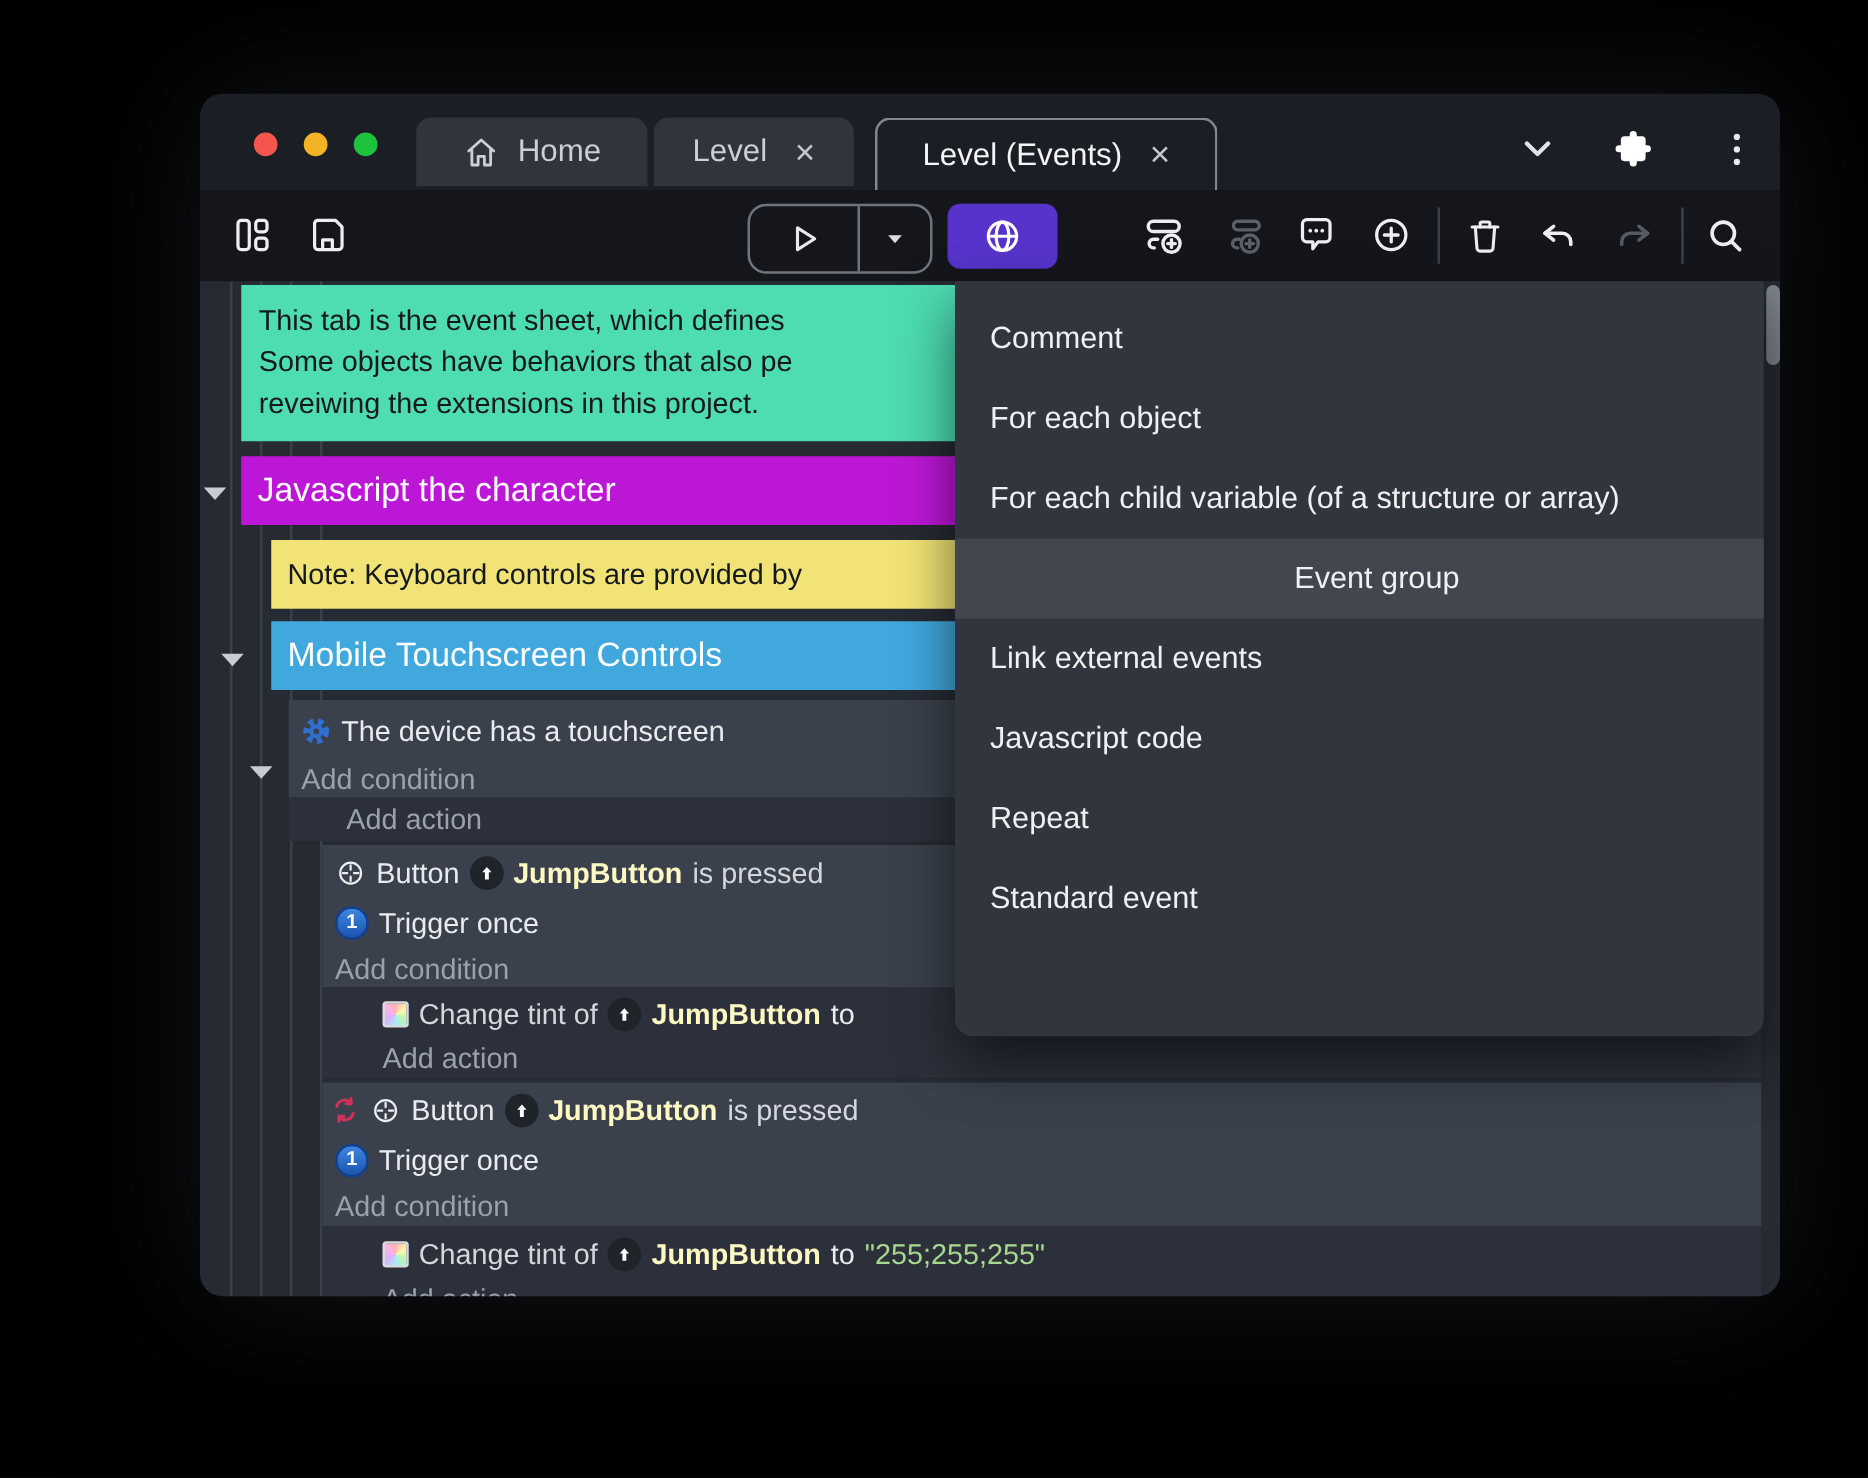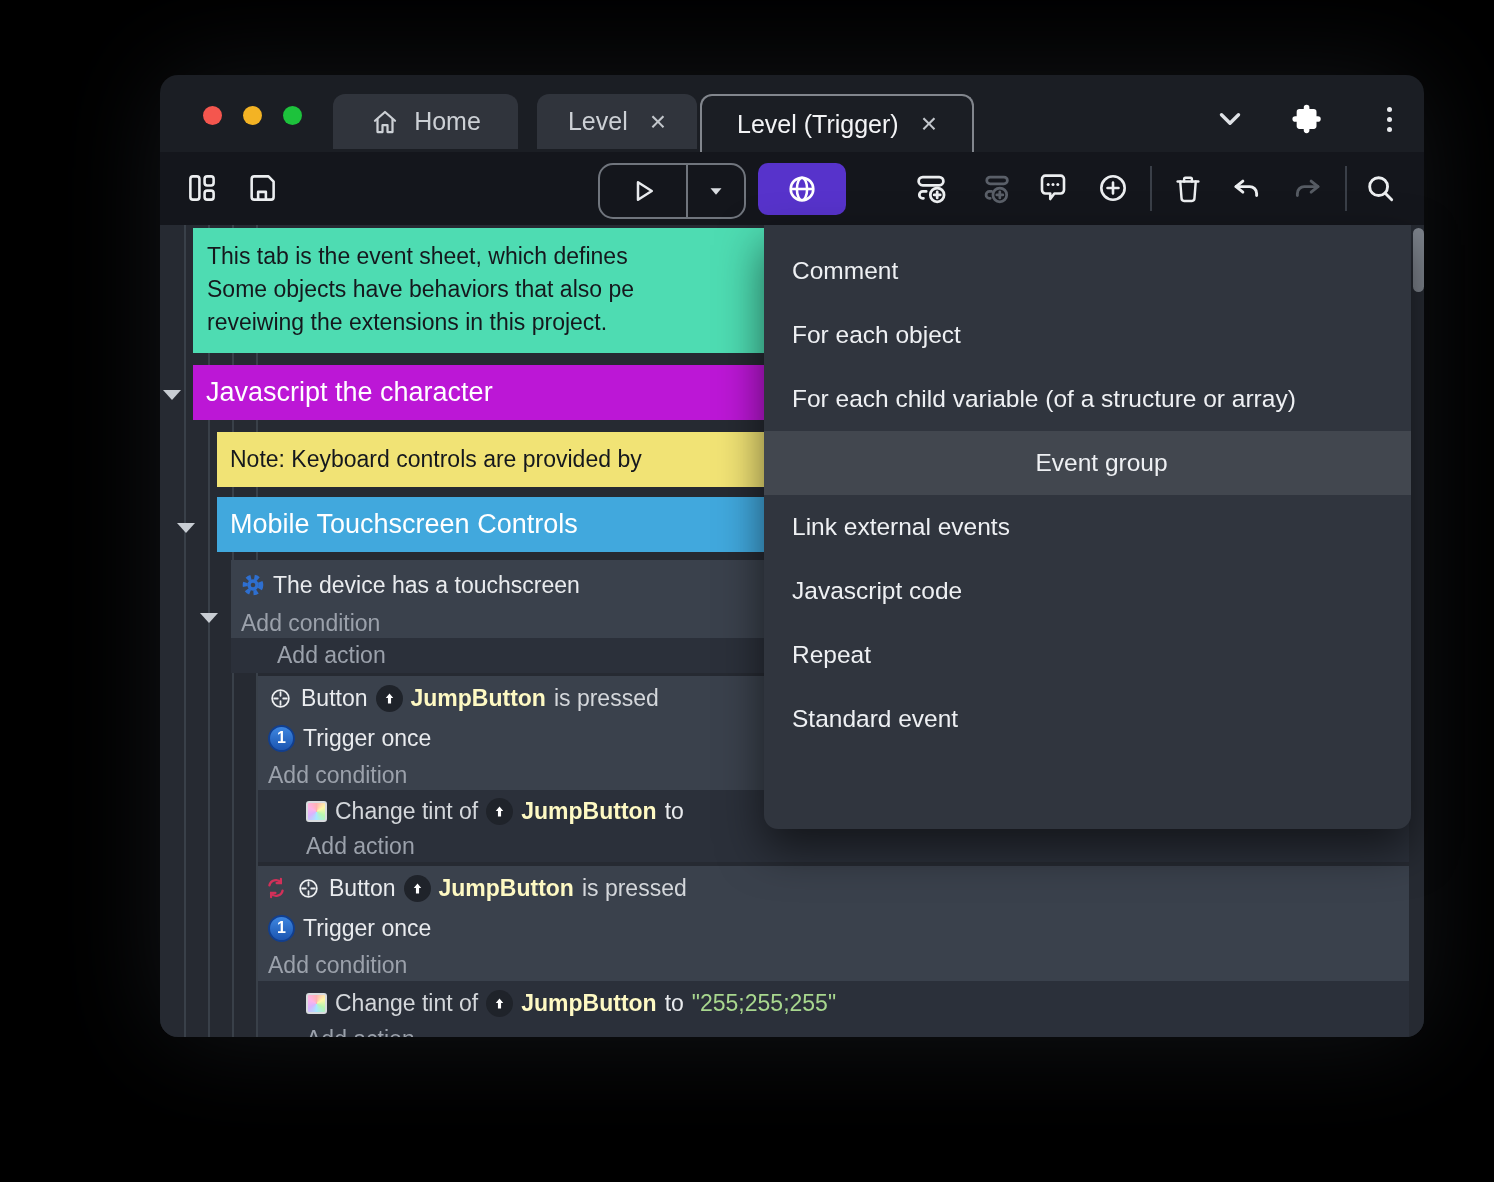--- a/index.html
+++ b/index.html
@@ -9,21 +9,21 @@
        background:#1b1e24;box-shadow:0 0 110px rgba(120,130,150,.16),0 30px 80px rgba(0,0,0,.65);}
   
   .titlebar{position:absolute;left:0;top:0;width:100%;height:77px;}
   .light{position:absolute;top:31px;width:19px;height:19px;border-radius:50%;}
   .light.red{left:43px;background:#f4564e;}
   .light.yellow{left:83px;background:#f3b324;}
   .light.green{left:123px;background:#1dc23c;}
   .tab{position:absolute;top:19px;height:55px;border-radius:12px 12px 0 0;display:flex;
        align-items:center;justify-content:center;gap:14px;font-size:25px;color:#ccd0d5;cursor:default;}
   .tab-home{left:173px;width:185px;background:#30343c;}
-  .tab-level{left:377px;width:160px;background:#30343c;}
+  .tab-level{left:363px;width:160px;background:#30343c;}
   .tab-active{left:540px;width:270px;height:56px;top:19px;background:#1b1e24;
               border:2px solid #82868d;border-bottom:none;color:#f3f4f6;}
   .tab-debugger{left:815px;width:160px;background:#2b2f37;color:#9ba0a7;}
   .close-x{font-size:28px;line-height:1;color:#c3c7cc;margin-left:8px;}
   .tbar-ico{position:absolute;top:22px;width:44px;height:44px;display:flex;align-items:center;justify-content:center;}
   .kebab{display:flex;flex-direction:column;gap:5px;}
   .kebab i{width:5px;height:5px;border-radius:50%;background:#e8eaed;}
   
   .toolbar{position:absolute;left:0;top:77px;width:100%;height:73px;background:#14161c;}
   .ti{position:absolute;top:36px;transform:translate(-50%,-50%);display:flex;align-items:center;justify-content:center;}
@@ -91,21 +91,21 @@
         </span>
         <span>Home</span>
       </div>
 
       <div class="tab tab-level">
         <span>Level</span>
         <span class="close-x">×</span>
       </div>
 
       <div class="tab tab-active">
-        <span>Level (Trigger)</span>
+        <span>Level (Events)</span>
         <span class="close-x">×</span>
       </div>
 
 
       <div class="tbar-ico" style="left:1048px;">
         <svg width="34" height="34" viewBox="0 0 24 24" fill="none" stroke="#dfe2e6" stroke-width="2.4" stroke-linecap="round" stroke-linejoin="round">
           <path d="M6 9l6 6 6-6"></path>
         </svg>
       </div>
       <div class="tbar-ico" style="left:1126px;">

